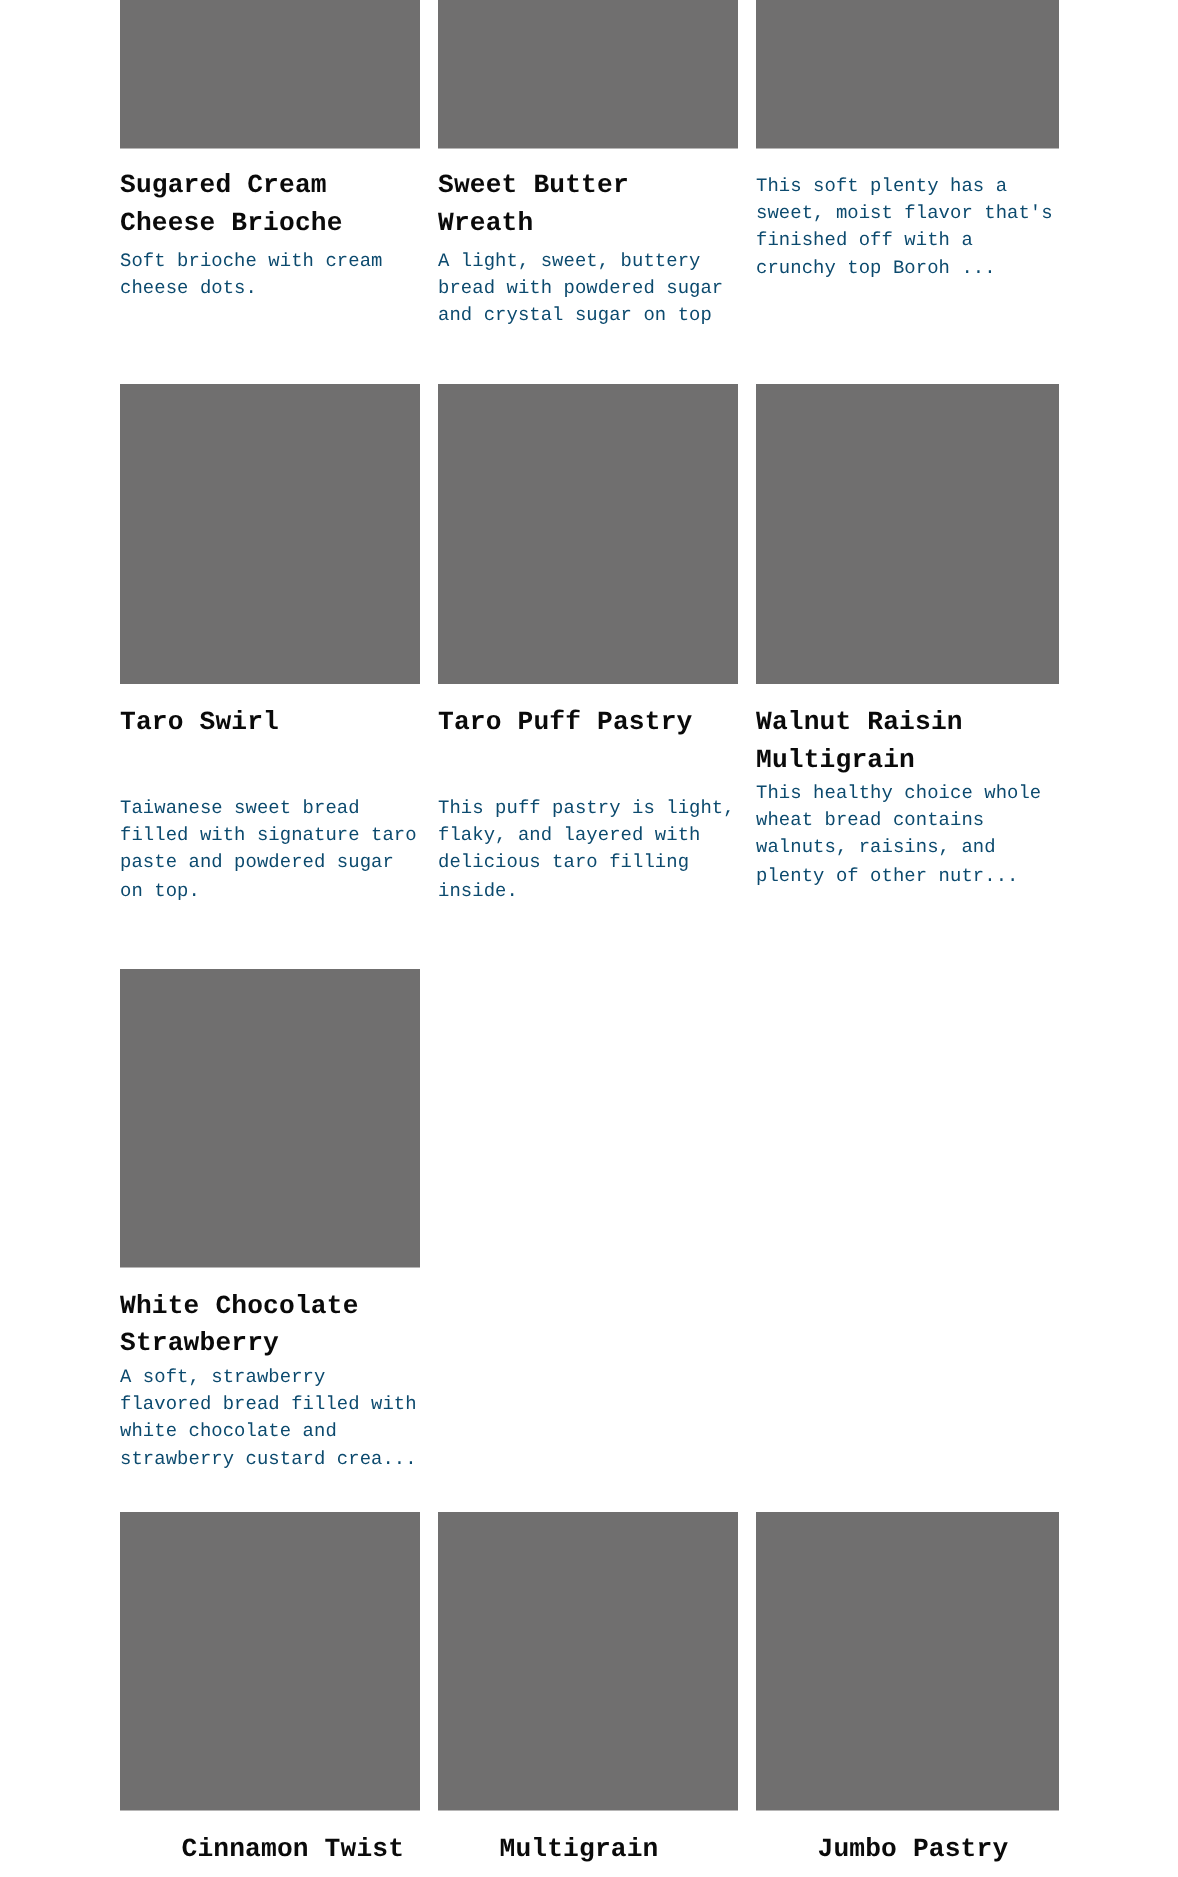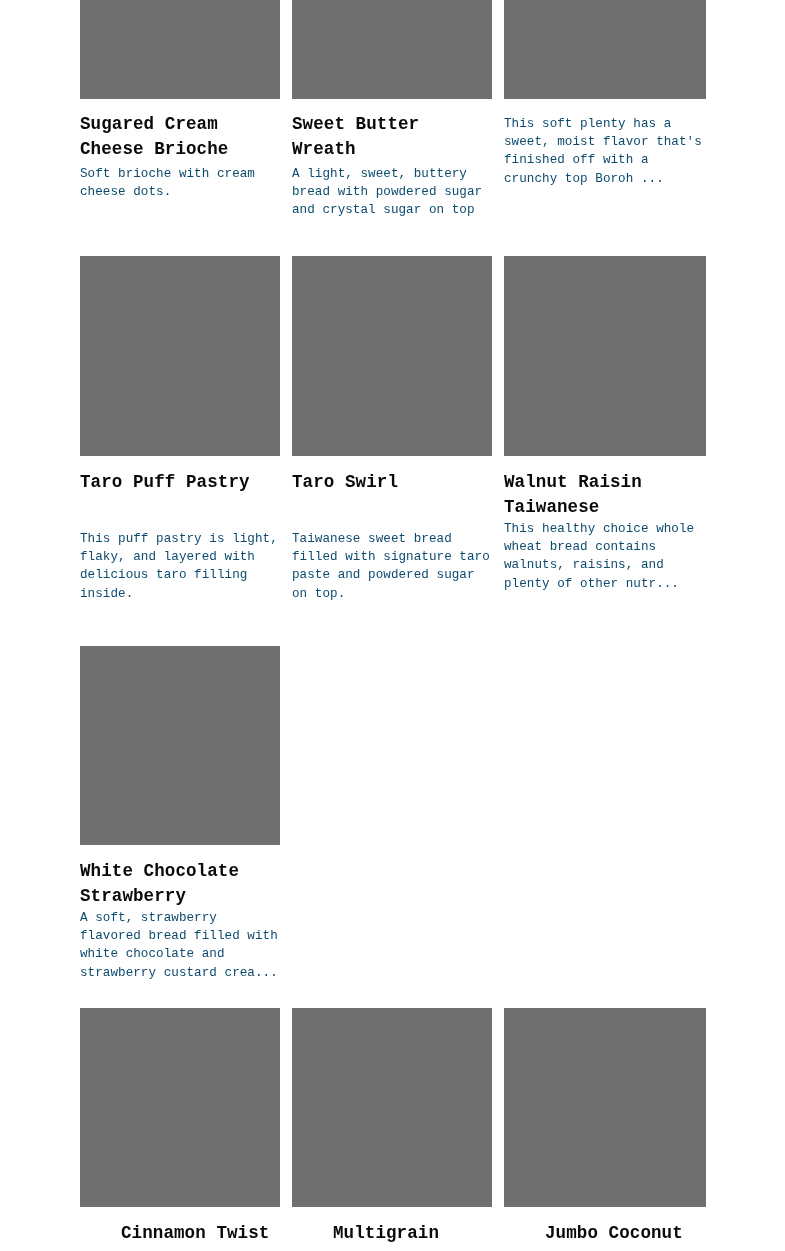--- a/index.html
+++ b/index.html
@@ -128,45 +128,45 @@
       <div class="thumb"></div>
       <div class="card-body">
         <div class="desc">This soft plenty has a sweet, moist flavor that's finished off with a crunchy top Boroh ...</div>
       </div>
     </div>
 
   </div>
 
   <div class="row" id="row-2">
 
+    <div class="card c2">
+      <div class="thumb"></div>
+      <div class="card-body">
+        <div class="title-box">
+          <div class="title">Taro Swirl</div>
+        </div>
+        <div class="desc">Taiwanese sweet bread filled with signature taro paste and powdered sugar on top.</div>
+      </div>
+    </div>
+
     <div class="card c1">
       <div class="thumb"></div>
       <div class="card-body">
         <div class="title-box">
           <div class="title">Taro Puff Pastry</div>
         </div>
         <div class="desc">This puff pastry is light, flaky, and layered with delicious taro filling inside.</div>
       </div>
     </div>
 
-    <div class="card c2">
-      <div class="thumb"></div>
-      <div class="card-body">
-        <div class="title-box">
-          <div class="title">Taro Swirl</div>
-        </div>
-        <div class="desc">Taiwanese sweet bread filled with signature taro paste and powdered sugar on top.</div>
-      </div>
-    </div>
-
     <div class="card c3">
       <div class="thumb"></div>
       <div class="card-body">
         <div class="title-box">
-          <div class="title">Walnut Raisin Taiwanese</div>
+          <div class="title">Walnut Raisin Multigrain</div>
         </div>
         <div class="desc">This healthy choice whole wheat bread contains walnuts, raisins, and plenty of other nutr...</div>
       </div>
     </div>
 
   </div>
 
   <div class="row" id="row-3">
 
     <div class="card c1">
@@ -197,20 +197,20 @@
       <div class="thumb"></div>
       <div class="card-body">
         <div class="title">Multigrain</div>
         <div class="desc"></div>
       </div>
     </div>
 
     <div class="card c3">
       <div class="thumb"></div>
       <div class="card-body">
-        <div class="title">Jumbo Coconut</div>
+        <div class="title">Jumbo Pastry</div>
         <div class="desc"></div>
       </div>
     </div>
 
   </div>
 
 </div>
 
 </body></html>

